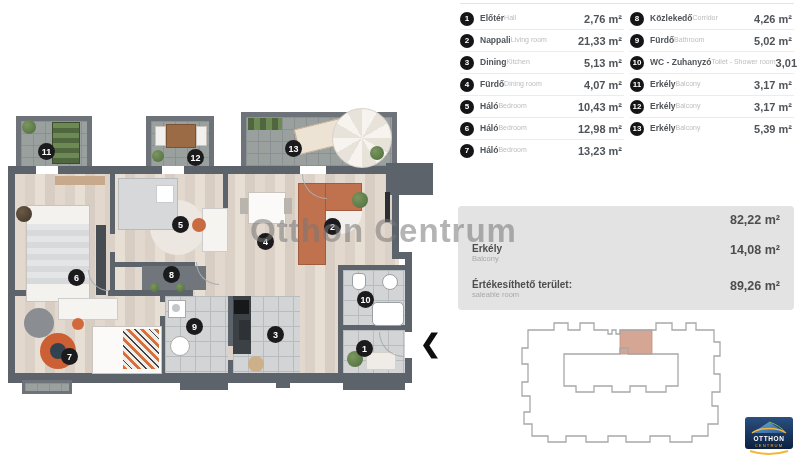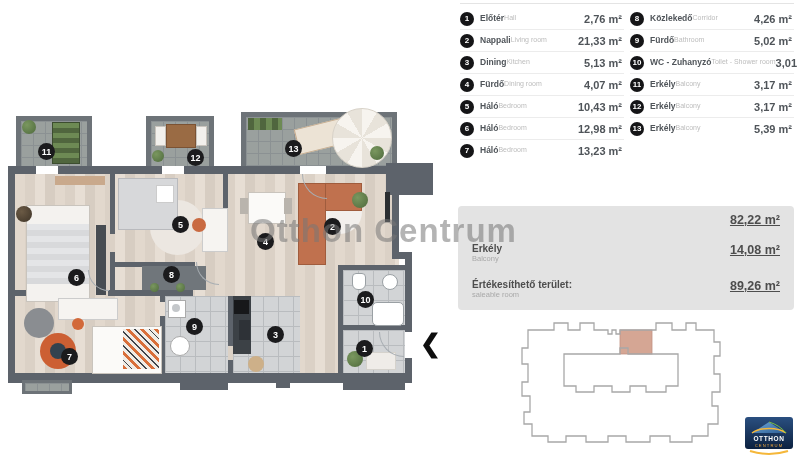--- a/index.html
+++ b/index.html
@@ -39,21 +39,21 @@
   .lval{margin-left:auto;font-size:11px;font-weight:bold;color:#4f5459;white-space:nowrap;padding-right:2px;}
   
   .summary{position:absolute;left:458px;top:206px;width:336px;height:104px;background:#e3e3e3;
      border-radius:4px;box-sizing:border-box;padding:7px 14px 5px 14px;display:flex;flex-direction:column;}
   .srow{display:flex;align-items:flex-start;height:26px;}
   .srow2{margin-top:4px;}
   .srow3{margin-top:10px;}
   .slabels{display:flex;flex-direction:column;line-height:1.15;}
   .slabel{font-size:10px;font-weight:bold;color:#4d4d4d;}
   .ssub{font-size:7.5px;color:#a9a9a9;}
-  .sval{margin-left:auto;font-size:12.5px;font-weight:bold;color:#4d4d4d;text-decoration:underline;}
+  .sval{margin-left:auto;font-size:12.5px;font-weight:bold;color:#4d4d4d;}
   .entrance{position:absolute;left:420px;top:329px;font-size:25px;font-weight:bold;color:#0e0e0e;z-index:40;}
 </style>
 </head>
 <body>
 
 <div id="canvas">
 
   <div class="abs" style="left:0;top:0;width:455px;height:460px;">
 
     <div class="btile" style="left:16px;top:116px;width:76px;height:58px;border:5px solid #6d7378;box-sizing:border-box;"></div>

